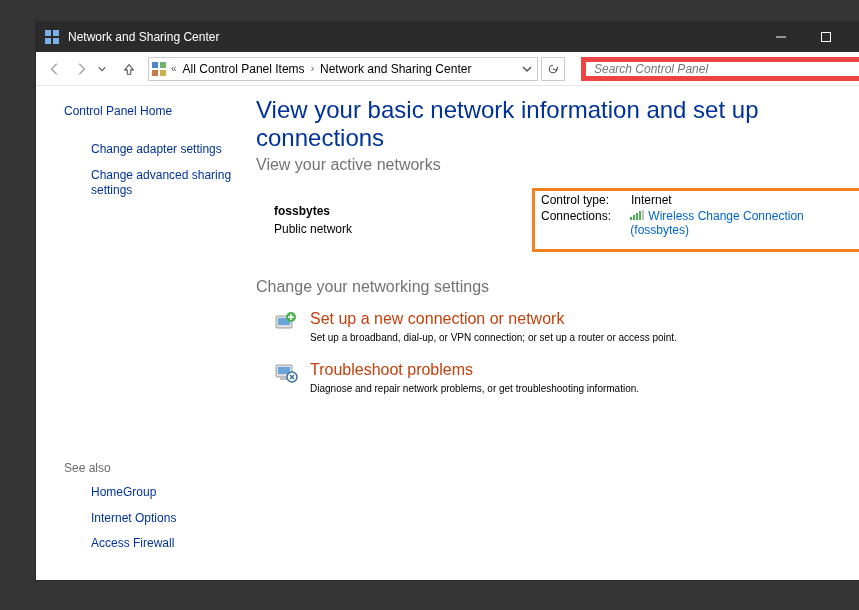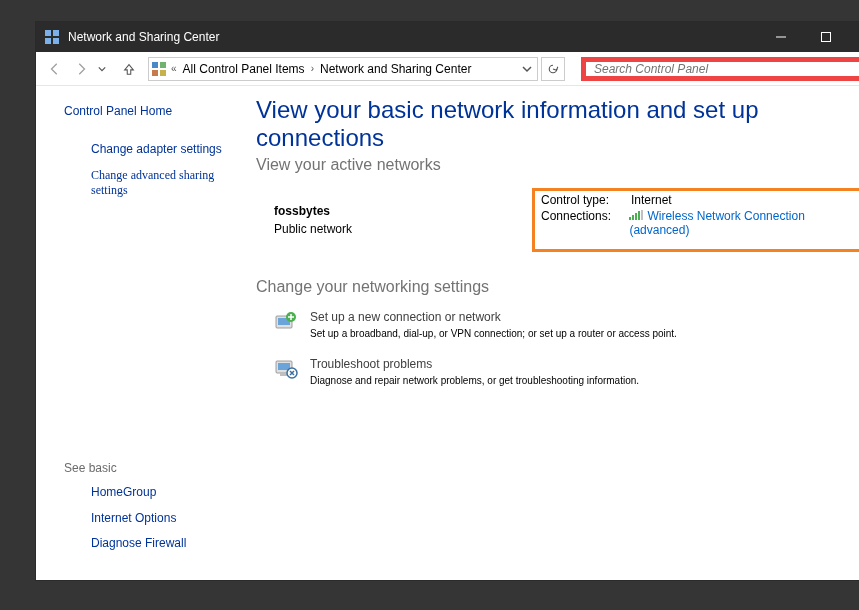--- a/index.html
+++ b/index.html
@@ -164,22 +164,22 @@
     display: flex;
     margin-left: 18px;
     margin-bottom: 18px;
     gap: 12px;
   }
   .taskicon {
     width: 24px; height: 24px;
     flex-shrink: 0;
   }
   .tasktext .tasktitle {
-    color: #404040;
-    font-size: 12px;
+    color: #c2410c;
+    font-size: 16px;
     margin-bottom: 4px;
     cursor: pointer;
   }
   .tasktext .taskdesc {
     font-size: 10px;
     color: #000;
   }
 </style>
 </head>
 <body>
@@ -271,26 +271,26 @@
             <line x1="10" y1="10" x2="14" y2="14" stroke="currentColor" stroke-width="1.3"></line>
           </svg>
       </span>
     </div>
   </div>
 
   <div class="body">
     <div class="sidebar">
       <a class="link cphome">Control Panel Home</a>
       <a class="link sideitem">Change adapter settings</a>
-      <a class="link sideitem" style="max-width:150px;font-family:Liberation Serif, serif;">Change advanced sharing settings</a>
+      <a class="link sideitem" style="max-width:150px;">Change advanced sharing settings</a>
       <div class="sidespacer"></div>
-      <div class="seealso">See basic</div>
+      <div class="seealso">See also</div>
       <a class="link sideitem">HomeGroup</a>
       <a class="link sideitem">Internet Options</a>
-      <a class="link sideitem" style="margin-bottom:18px;">Diagnose Firewall</a>
+      <a class="link sideitem" style="margin-bottom:18px;">Access Firewall</a>
     </div>
 
     <div class="main">
       <h1 class="heading">View your basic network information and set up connections</h1>
 
       <div class="sectionlabel">View your active networks</div>
 
       <div class="netblock">
         <div class="netleft">
           <div class="netname">fossbytes</div>
@@ -305,21 +305,21 @@
             <div class="nr-label">Connections:</div>
             <div class="nr-val link-col">
               <span class="signalicon">
                 <svg viewBox="0 0 14 10">
                     <rect x="0" y="7" width="2" height="3" fill="#4caf50"></rect>
                     <rect x="3" y="5" width="2" height="5" fill="#4caf50"></rect>
                     <rect x="6" y="3" width="2" height="7" fill="#4caf50"></rect>
                     <rect x="9" y="1" width="2" height="9" fill="#4caf50"></rect>
                     <rect x="12" y="0" width="2" height="10" fill="#c0c0c0"></rect>
                   </svg>
-              </span><span>Wireless Network Connection (advanced)</span>
+              </span><span>Wireless Change Connection (fossbytes)</span>
             </div>
           </div>
         </div>
       </div>
 
       <div class="sectionlabel">Change your networking settings</div>
 
       <div class="taskrow">
         <div class="taskicon">
           <svg viewBox="0 0 24 24">

